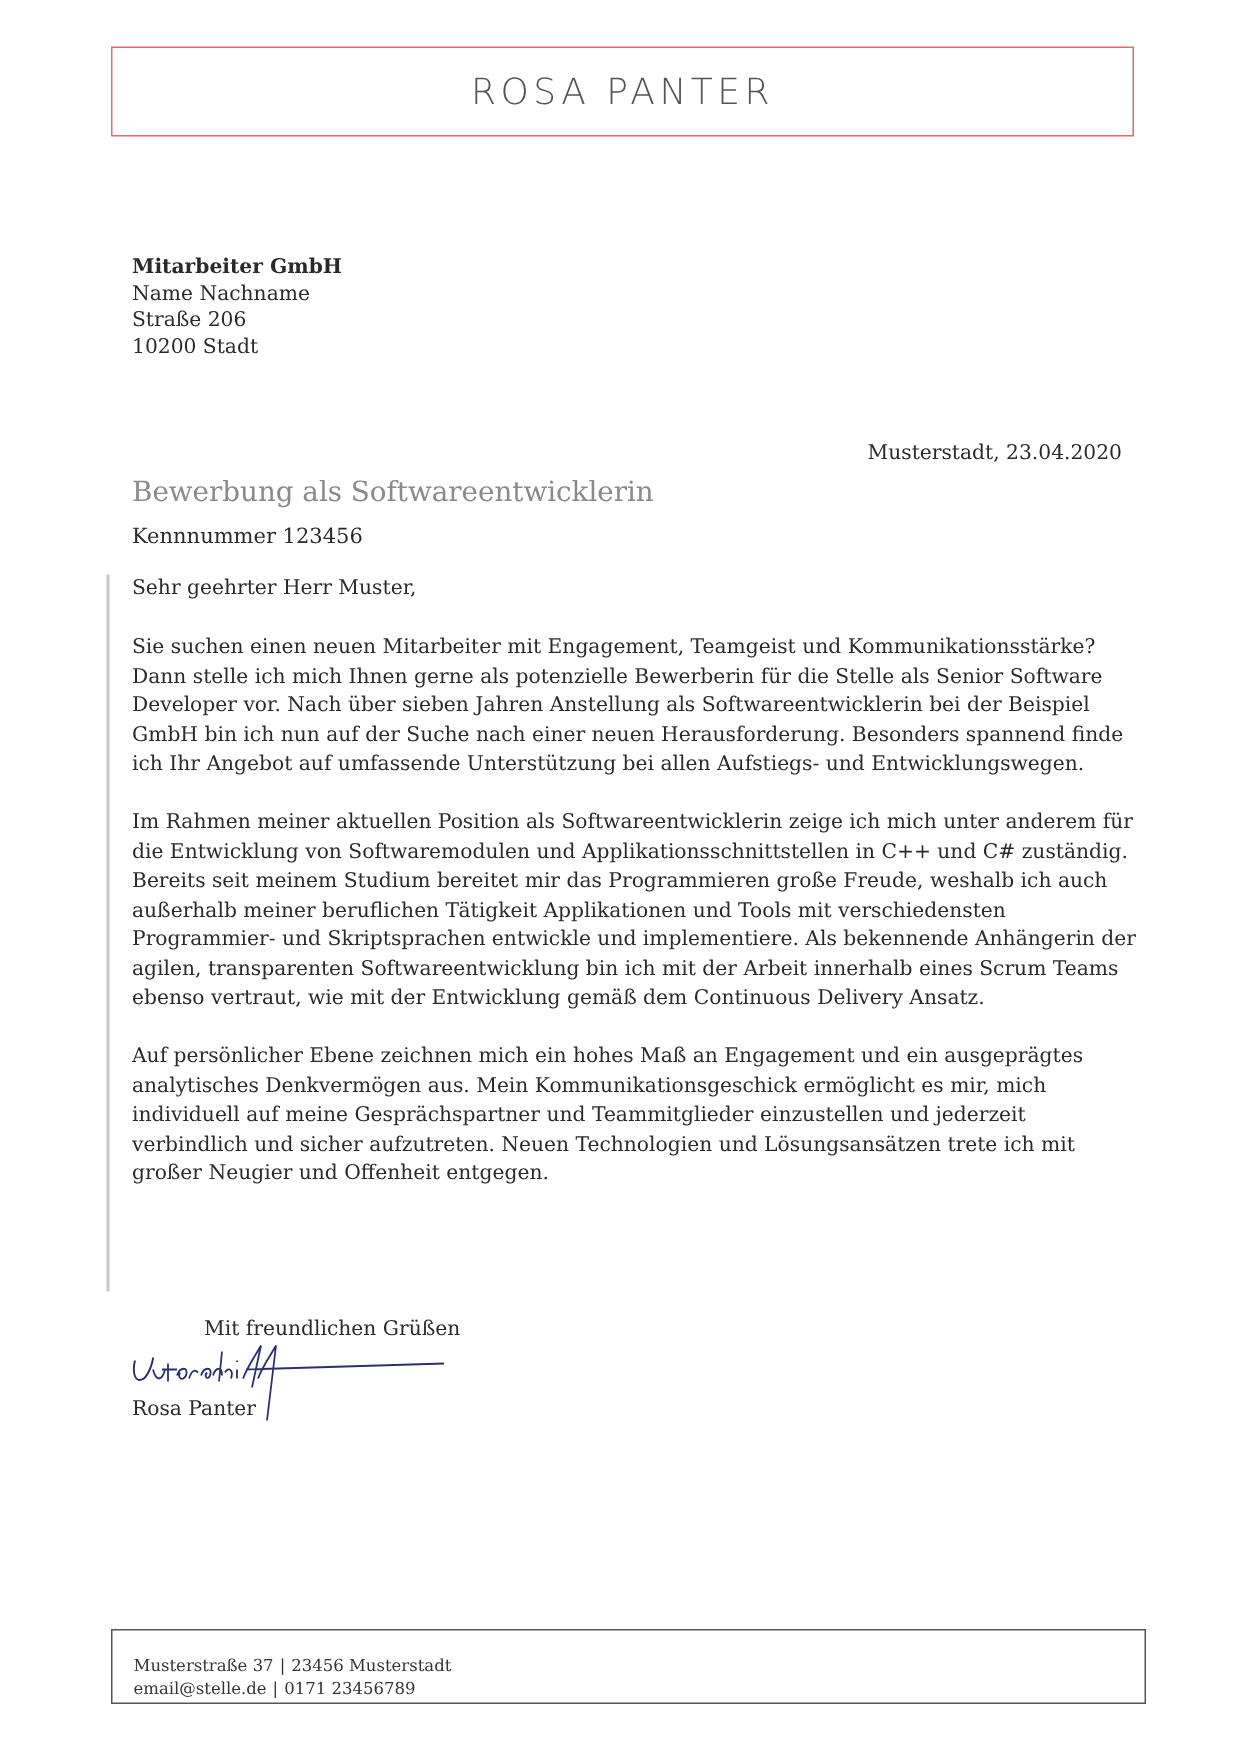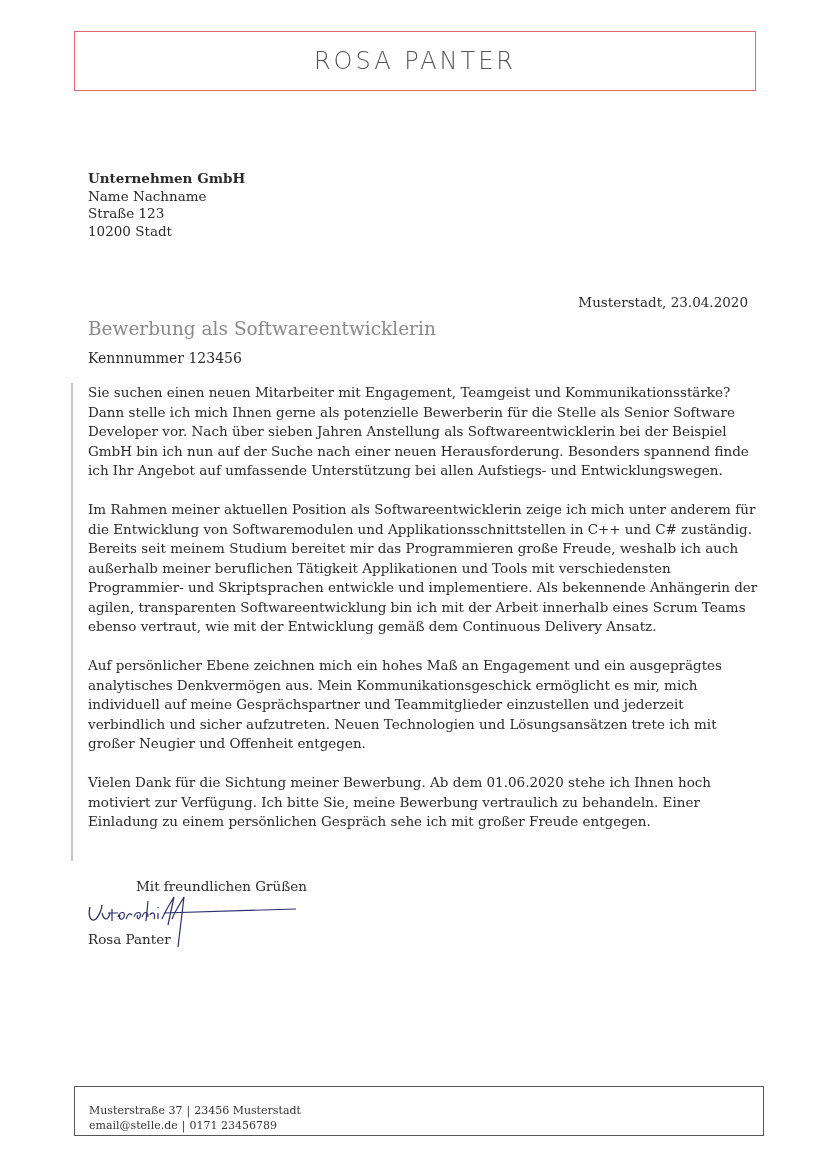--- a/index.html
+++ b/index.html
@@ -64,38 +64,38 @@
   .sep { margin: 0 4px; }
 </style>
 </head>
 <body>
 
 <div class="header-box">
   <span class="header-name">ROSA PANTER</span>
 </div>
 
 <div class="recipient">
-  <div class="company">Unternehmen GmbH</div>
+  <div class="company">Mitarbeiter GmbH</div>
   <div>Name Nachname</div>
-  <div>Straße 123</div>
+  <div>Straße 206</div>
   <div>10200 Stadt</div>
 </div>
 
 <div class="date">Musterstadt, 23.04.2020</div>
 
 <div class="subject">Bewerbung als Softwareentwicklerin</div>
 <div class="refnum">Kennnummer 123456</div>
 
 <div class="body-bar"></div>
 
 <div class="letter-body">
+  <p>Sehr geehrter Herr Muster,</p>
   <p>Sie suchen einen neuen Mitarbeiter mit Engagement, Teamgeist und Kommunikationsstärke? Dann stelle ich mich Ihnen gerne als potenzielle Bewerberin für die Stelle als Senior Software Developer vor. Nach über sieben Jahren Anstellung als Softwareentwicklerin bei der Beispiel GmbH bin ich nun auf der Suche nach einer neuen Herausforderung. Besonders spannend finde ich Ihr Angebot auf umfassende Unterstützung bei allen Aufstiegs- und Entwicklungswegen.</p>
   <p>Im Rahmen meiner aktuellen Position als Softwareentwicklerin zeige ich mich unter anderem für die Entwicklung von Softwaremodulen und Applikationsschnittstellen in C++ und C# zuständig. Bereits seit meinem Studium bereitet mir das Programmieren große Freude, weshalb ich auch außerhalb meiner beruflichen Tätigkeit Applikationen und Tools mit verschiedensten Programmier- und Skriptsprachen entwickle und implementiere. Als bekennende Anhängerin der agilen, transparenten Softwareentwicklung bin ich mit der Arbeit innerhalb eines Scrum Teams ebenso vertraut, wie mit der Entwicklung gemäß dem Continuous Delivery Ansatz.</p>
   <p>Auf persönlicher Ebene zeichnen mich ein hohes Maß an Engagement und ein ausgeprägtes analytisches Denkvermögen aus. Mein Kommunikationsgeschick ermöglicht es mir, mich individuell auf meine Gesprächspartner und Teammitglieder einzustellen und jederzeit verbindlich und sicher aufzutreten. Neuen Technologien und Lösungsansätzen trete ich mit großer Neugier und Offenheit entgegen.</p>
-  <p>Vielen Dank für die Sichtung meiner Bewerbung. Ab dem 01.06.2020 stehe ich Ihnen hoch motiviert zur Verfügung. Ich bitte Sie, meine Bewerbung vertraulich zu behandeln. Einer Einladung zu einem persönlichen Gespräch sehe ich mit großer Freude entgegen.</p>
 </div>
 
 <div class="closing">Mit freundlichen Grüßen</div>
 
 <svg class="signature" viewBox="0 0 220 60">
   <path d="M4 12 C 2 20, 4 28, 10 24 C 14 20, 16 12, 16 10" stroke="#2b2f6e" stroke-width="1.3" fill="none"></path>
   <path d="M16 18 C 18 26, 22 26, 24 18 M26 14 L26 26 M22 18 L32 18 M32 22 C 34 16, 40 16, 38 22 C 36 26, 32 24, 34 20 M40 24 C 42 18, 44 18, 46 20 M48 22 C 50 16, 56 16, 54 22 C 52 26, 50 22, 52 20 M56 22 C 58 16, 62 16, 62 22 M62 6 L60 26 M64 20 C 66 16, 70 18, 68 24 M72 18 L72 24 M72 12 L72 13" stroke="#2b2f6e" stroke-width="1.2" fill="none"></path>
   <path d="M76 24 C 80 14, 86 6, 88 2 L 82 30 M86 24 C 90 14, 96 6, 98 2 L 92 52 M78 18 L 210 14" stroke="#2b2f6e" stroke-width="1.2" fill="none"></path>
 </svg>
 

